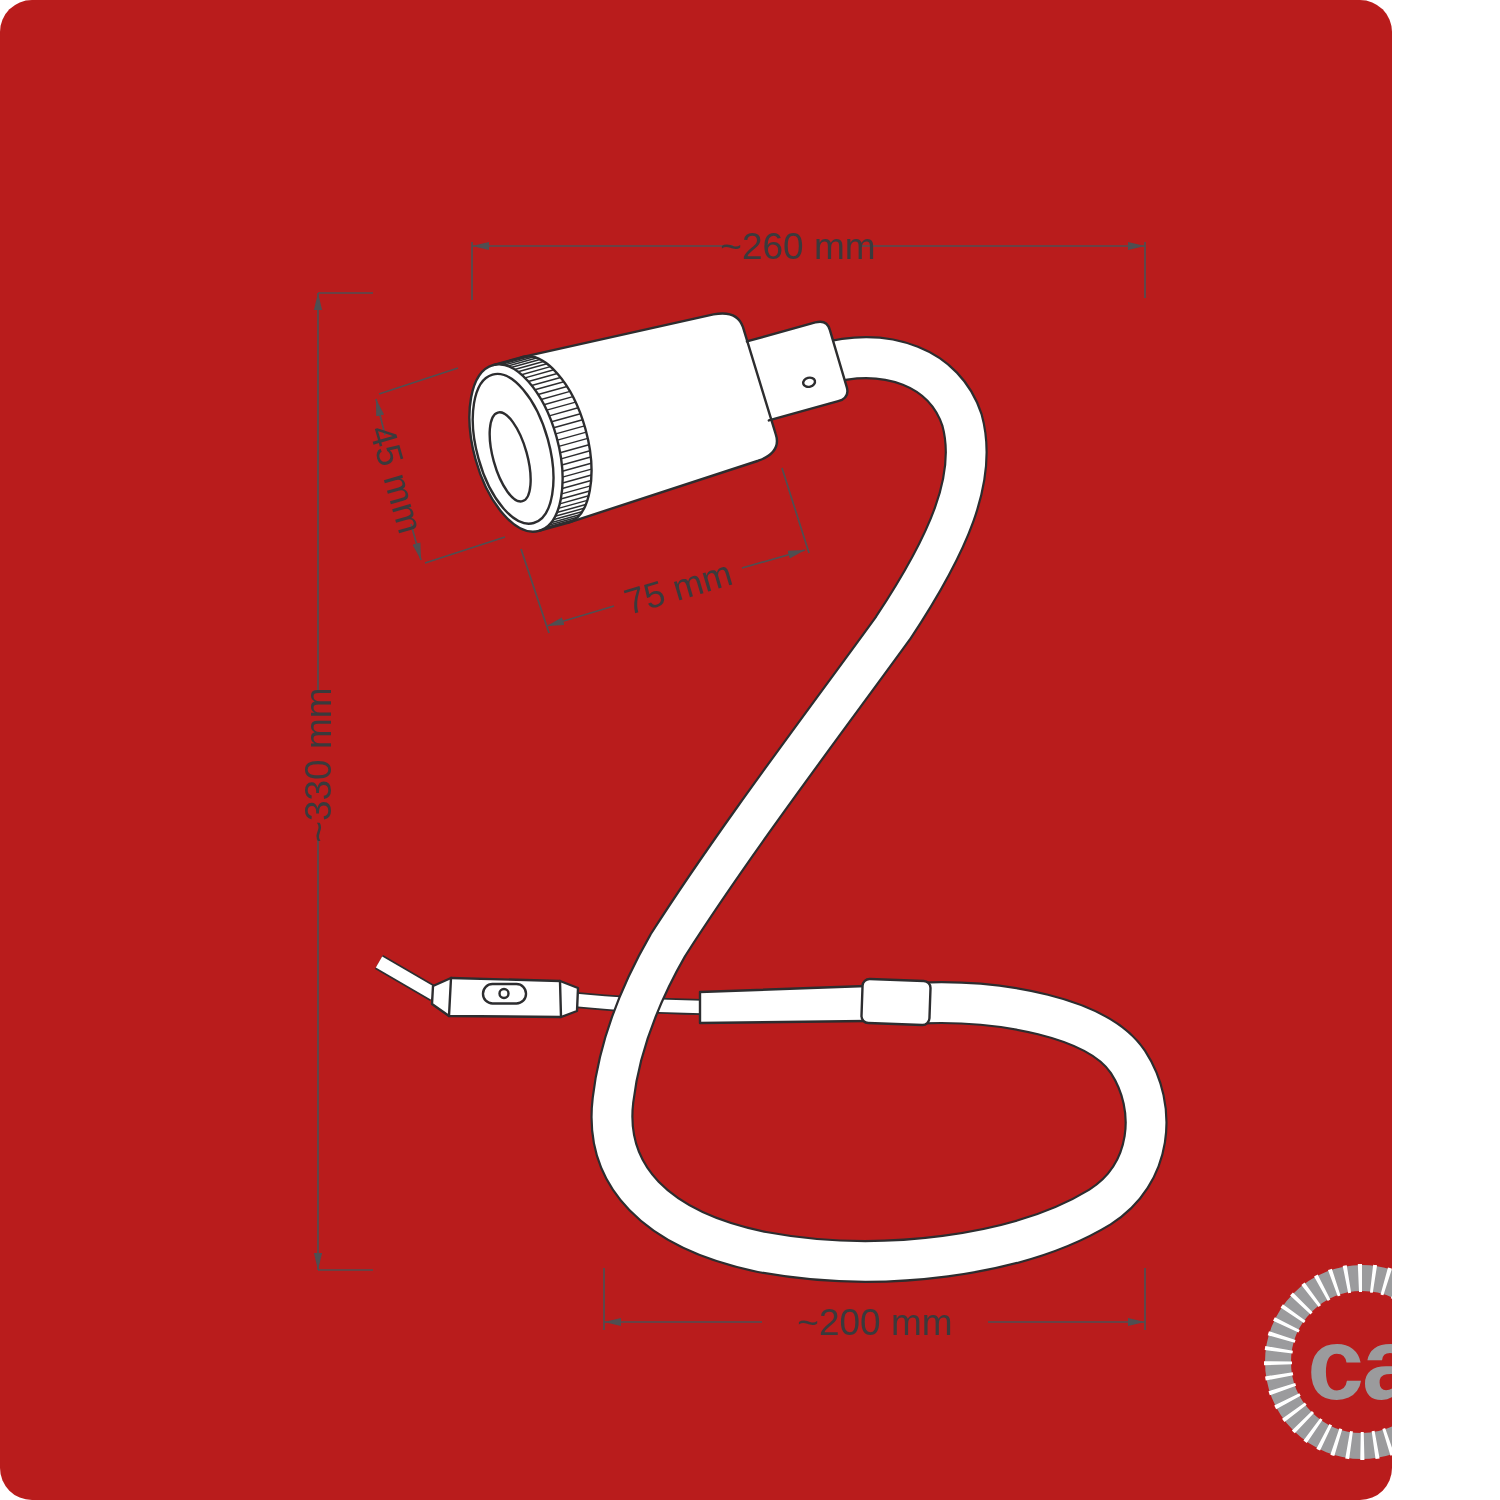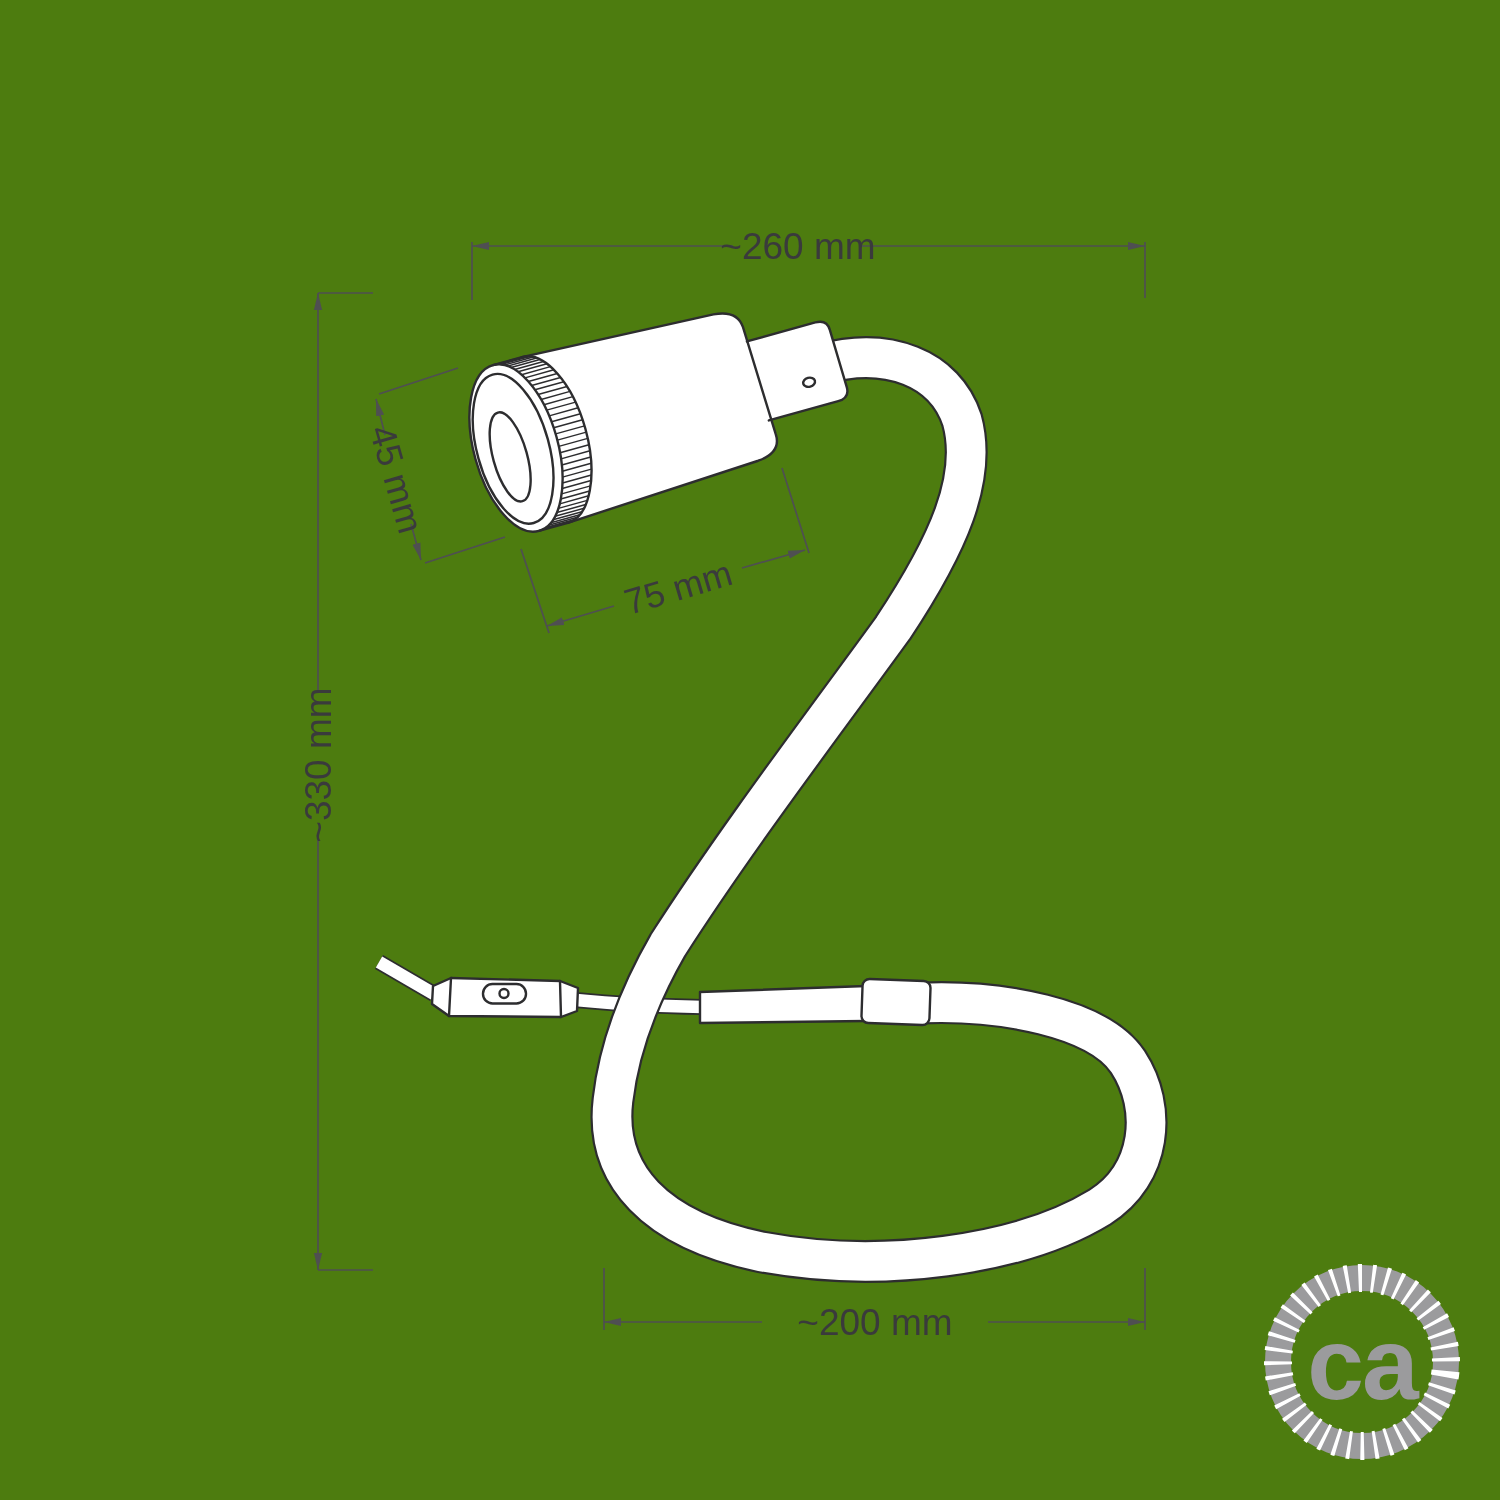--- a/index.html
+++ b/index.html
@@ -1,17 +1,17 @@
 <!DOCTYPE html>
 <html><head>
 <meta charset="utf-8">
 <style>
   html,body{margin:0;padding:0;background:#ffffff;}
-  .stage{position:relative;width:1500px;height:1500px;background:#4d7c0f;overflow:hidden;
-         font-family:"Liberation Sans", sans-serif;}
+  .stage{position:relative;width:1392px;height:1500px;background:#b91c1c;overflow:hidden;
+         font-family:"Liberation Sans", sans-serif;border-radius:32px;}
   svg{display:block}
   .art{fill:none;stroke:#2d2d2f;stroke-width:2.4;stroke-linecap:round;stroke-linejoin:round;}
   .artfill{fill:#ffffff;stroke:none;}
   .dimln{fill:none;stroke:#4f4f52;stroke-width:1.7;}
   .dimtext{font-family:"Liberation Sans", sans-serif;font-size:37px;fill:#3a3a3c;}
   .dimtext-s{font-family:"Liberation Sans", sans-serif;font-size:36px;fill:#3a3a3c;}
   .tube-dark{fill:none;stroke:#2d2d2f;stroke-width:43;stroke-linecap:butt;}
   .tube-white{fill:none;stroke:#ffffff;stroke-width:38.6;stroke-linecap:butt;}
   .cable-dark{fill:none;stroke:#2d2d2f;stroke-width:16;stroke-linecap:butt;}
   .cable-white{fill:none;stroke:#ffffff;stroke-width:12.6;stroke-linecap:butt;}

